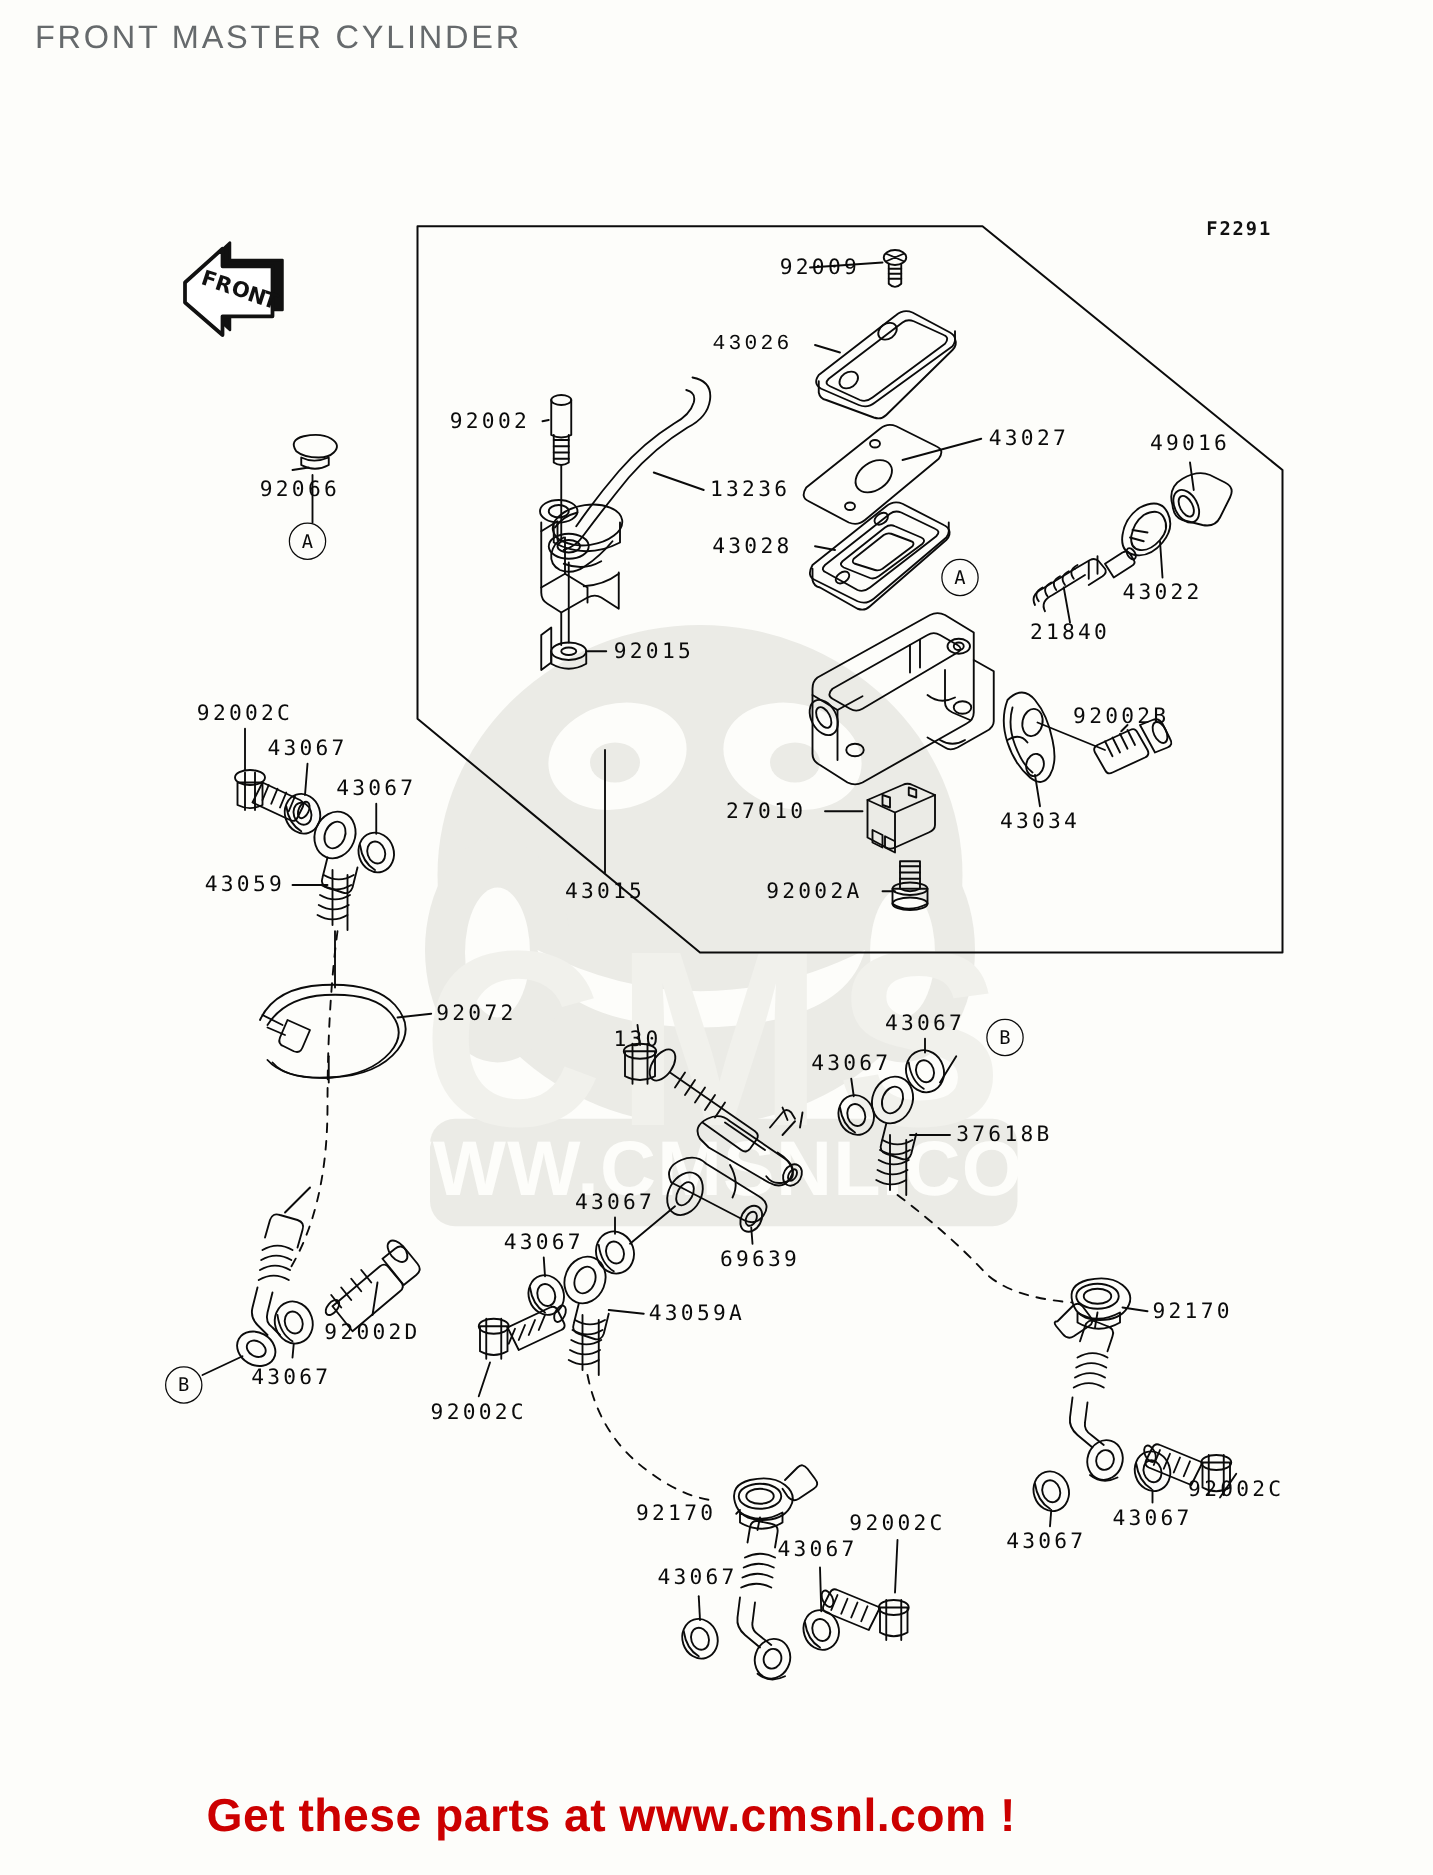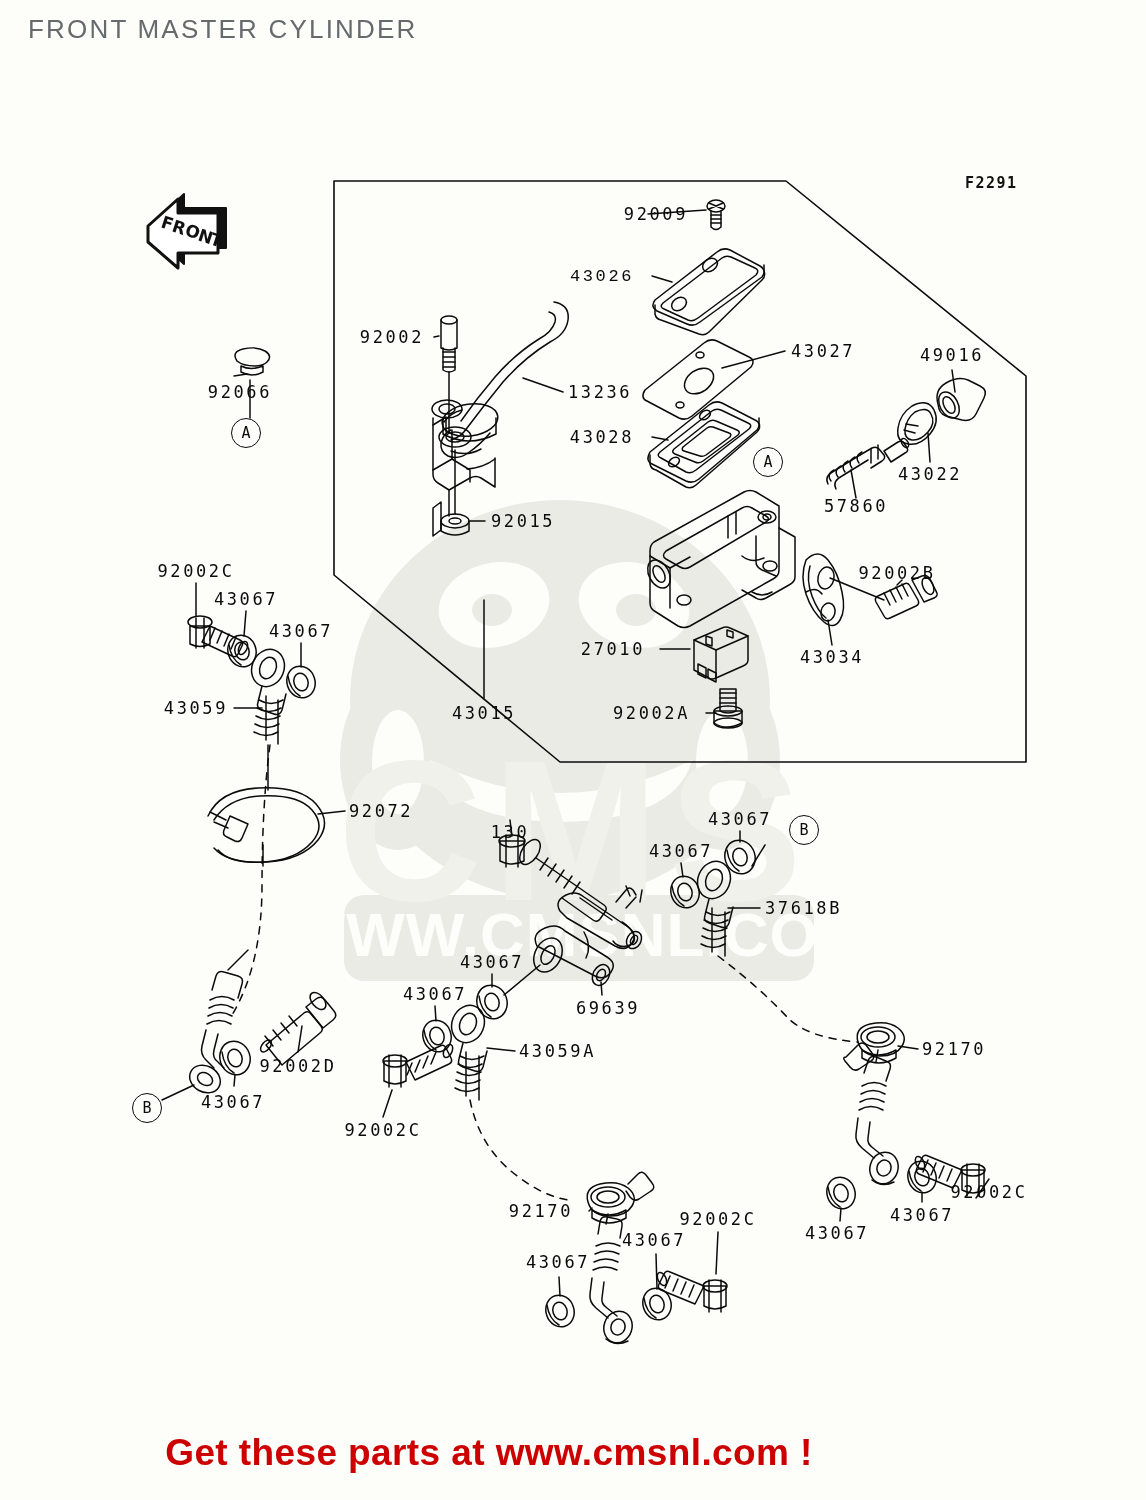--- a/index.html
+++ b/index.html
@@ -570,21 +570,21 @@
 <div>
   <div class="callout anchor-right" style="left:688px; top:214px;">92009</div>
   <div class="callout anchor-right" style="left:634px; top:276px;font-family:Liberation Mono, monospace;">43026</div>
   <div class="callout anchor-right" style="left:424px; top:337px;">92002</div>
   <div class="callout anchor-left" style="left:791px; top:351px;">43027</div>
   <div class="callout anchor-mid" style="left:952px; top:355px;">49016</div>
   <div class="callout anchor-right" style="left:228px; top:392px;margin-left:44px;">92066</div>
   <div class="callout anchor-left" style="left:568px; top:392px;">13236</div>
   <div class="callout anchor-right" style="left:634px; top:437px;">43028</div>
   <div class="callout anchor-mid" style="left:930px; top:474px;">43022</div>
-  <div class="callout anchor-mid" style="left:856px; top:506px;">57860</div>
+  <div class="callout anchor-mid" style="left:856px; top:506px;">21840</div>
   <div class="callout anchor-left" style="left:491px; top:521px;">92015</div>
   <div class="callout anchor-mid" style="left:196px; top:571px;">92002C</div>
   <div class="callout anchor-mid" style="left:897px; top:573px;">92002B</div>
   <div class="callout anchor-mid" style="left:246px; top:599px;">43067</div>
   <div class="callout anchor-mid" style="left:301px; top:631px;">43067</div>
   <div class="callout anchor-mid" style="left:832px; top:657px;">43034</div>
   <div class="callout anchor-right" style="left:645px; top:649px;">27010</div>
   <div class="callout anchor-right" style="left:228px; top:708px;">43059</div>
   <div class="callout anchor-mid" style="left:484px; top:713px;">43015</div>
   <div class="callout anchor-right" style="left:690px; top:713px;">92002A</div>

